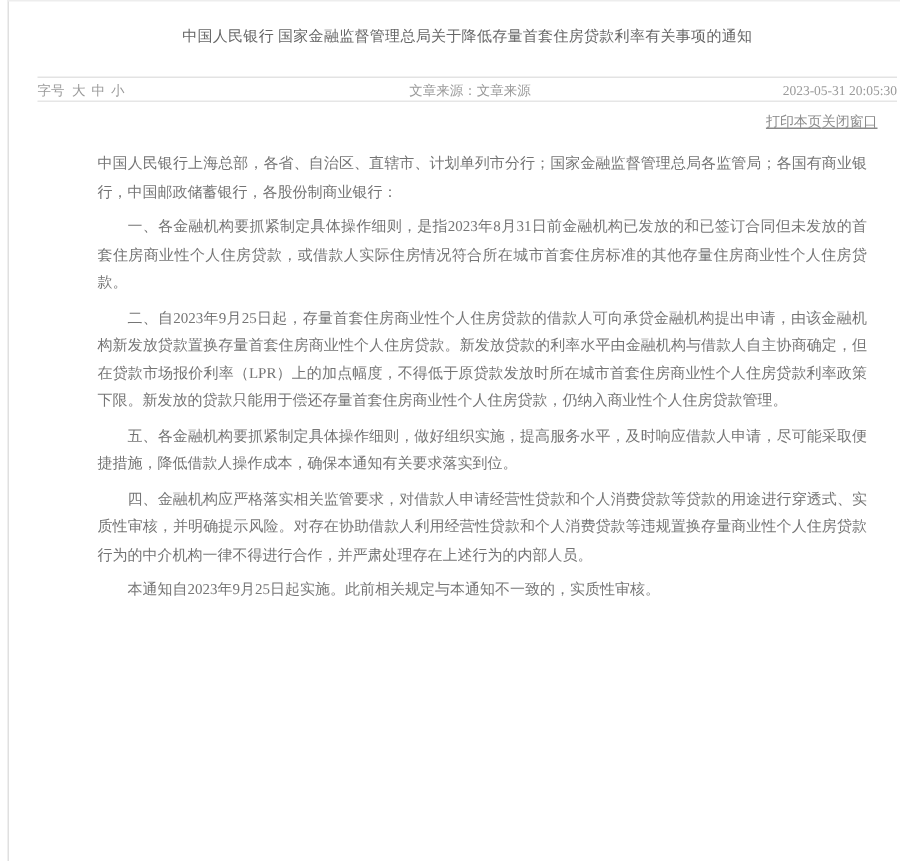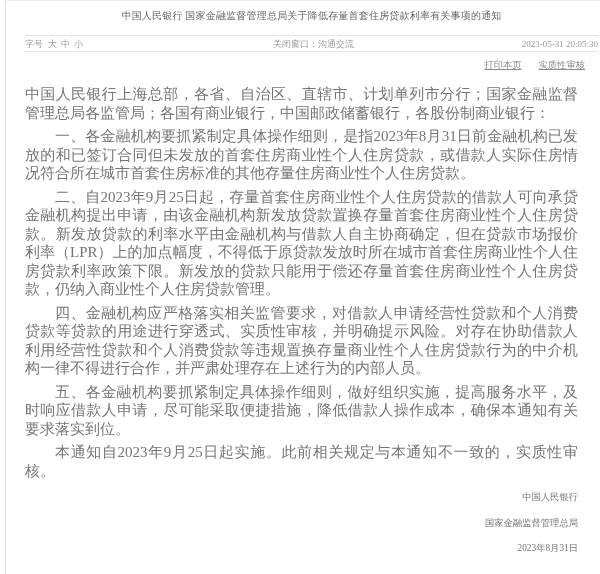--- a/index.html
+++ b/index.html
@@ -25,21 +25,21 @@
     height: 1px;
     background: #ededed;
   }
   .inner {
     margin-left: 25px;
     padding-top: 0;
   }
 
   
   .title-row {
-    height: 36px;
+    height: 52px;
     margin-right: 2px;
     border-bottom: 1px solid #e3e3e3;
     display: flex;
     align-items: center;
     justify-content: center;
     padding-bottom: 4px;
   }
   .title-row h1 {
     font-size: 10px;
     font-weight: normal;
@@ -70,38 +70,38 @@
   .fs-options a { color: #999999; text-decoration: none; cursor: pointer; }
   .meta-center { color: #9a9a9a; }
   .meta-right { color: #9a9a9a; padding-right: 0; }
 
   
   .links-row {
     margin-top: 7px;
     margin-right: 15px;
     display: flex;
     justify-content: flex-end;
-    gap: 17px;
     font-size: 9.3px;
     height: 14px;
   }
   .links-row a {
     color: #8a8a8a;
     text-decoration: underline;
     cursor: pointer;
   }
 
   
   .article {
     margin-top: 12px;
     margin-right: 22px;
-    font-size: 15px;
+    font-size: 10px;
     line-height: 18.5px;
     color: #757575;
     text-align: justify;
+    margin-left: 40px;
   }
   .article p { margin: 0 0 5px 0; text-indent: 2em; }
   .article p:first-child { text-indent: 0; }
 
   
   .signature {
     margin-top: 1px;
     margin-right: 22px;
     text-align: right;
     font-size: 9.3px;
@@ -124,38 +124,33 @@
 
     <div class="meta-row">
       <div class="meta-left">
         <span>字号</span>
         <span class="fs-options">
             <a>大</a>
             <a>中</a>
             <a>小</a>
           </span>
       </div>
-      <div class="meta-center">关闭窗口：沟通交流</div>
+      <div class="meta-center">文章来源：文章来源</div>
       <div class="meta-right">2023-05-31 20:05:30</div>
     </div>
 
     <div class="links-row">
       <a>打印本页</a>
-      <a>实质性审核</a>
+      <a>关闭窗口</a>
     </div>
 
     <div class="article">
         <p>中国人民银行上海总部，各省、自治区、直辖市、计划单列市分行；国家金融监督管理总局各监管局；各国有商业银行，中国邮政储蓄银行，各股份制商业银行：</p>
         <p>一、各金融机构要抓紧制定具体操作细则，是指2023年8月31日前金融机构已发放的和已签订合同但未发放的首套住房商业性个人住房贷款，或借款人实际住房情况符合所在城市首套住房标准的其他存量住房商业性个人住房贷款。</p>
         <p>二、自2023年9月25日起，存量首套住房商业性个人住房贷款的借款人可向承贷金融机构提出申请，由该金融机构新发放贷款置换存量首套住房商业性个人住房贷款。新发放贷款的利率水平由金融机构与借款人自主协商确定，但在贷款市场报价利率（LPR）上的加点幅度，不得低于原贷款发放时所在城市首套住房商业性个人住房贷款利率政策下限。新发放的贷款只能用于偿还存量首套住房商业性个人住房贷款，仍纳入商业性个人住房贷款管理。</p>
+        <p>五、各金融机构要抓紧制定具体操作细则，做好组织实施，提高服务水平，及时响应借款人申请，尽可能采取便捷措施，降低借款人操作成本，确保本通知有关要求落实到位。</p>
         <p>四、金融机构应严格落实相关监管要求，对借款人申请经营性贷款和个人消费贷款等贷款的用途进行穿透式、实质性审核，并明确提示风险。对存在协助借款人利用经营性贷款和个人消费贷款等违规置换存量商业性个人住房贷款行为的中介机构一律不得进行合作，并严肃处理存在上述行为的内部人员。</p>
-        <p>五、各金融机构要抓紧制定具体操作细则，做好组织实施，提高服务水平，及时响应借款人申请，尽可能采取便捷措施，降低借款人操作成本，确保本通知有关要求落实到位。</p>
         <p>本通知自2023年9月25日起实施。此前相关规定与本通知不一致的，实质性审核。</p>
       </div>
 
-    <div class="signature">
-        <p>中国人民银行</p>
-        <p>国家金融监督管理总局</p>
-        <p>2023年8月31日</p>
-      </div>
 
   </div>
 </div>
 
 </body></html>

